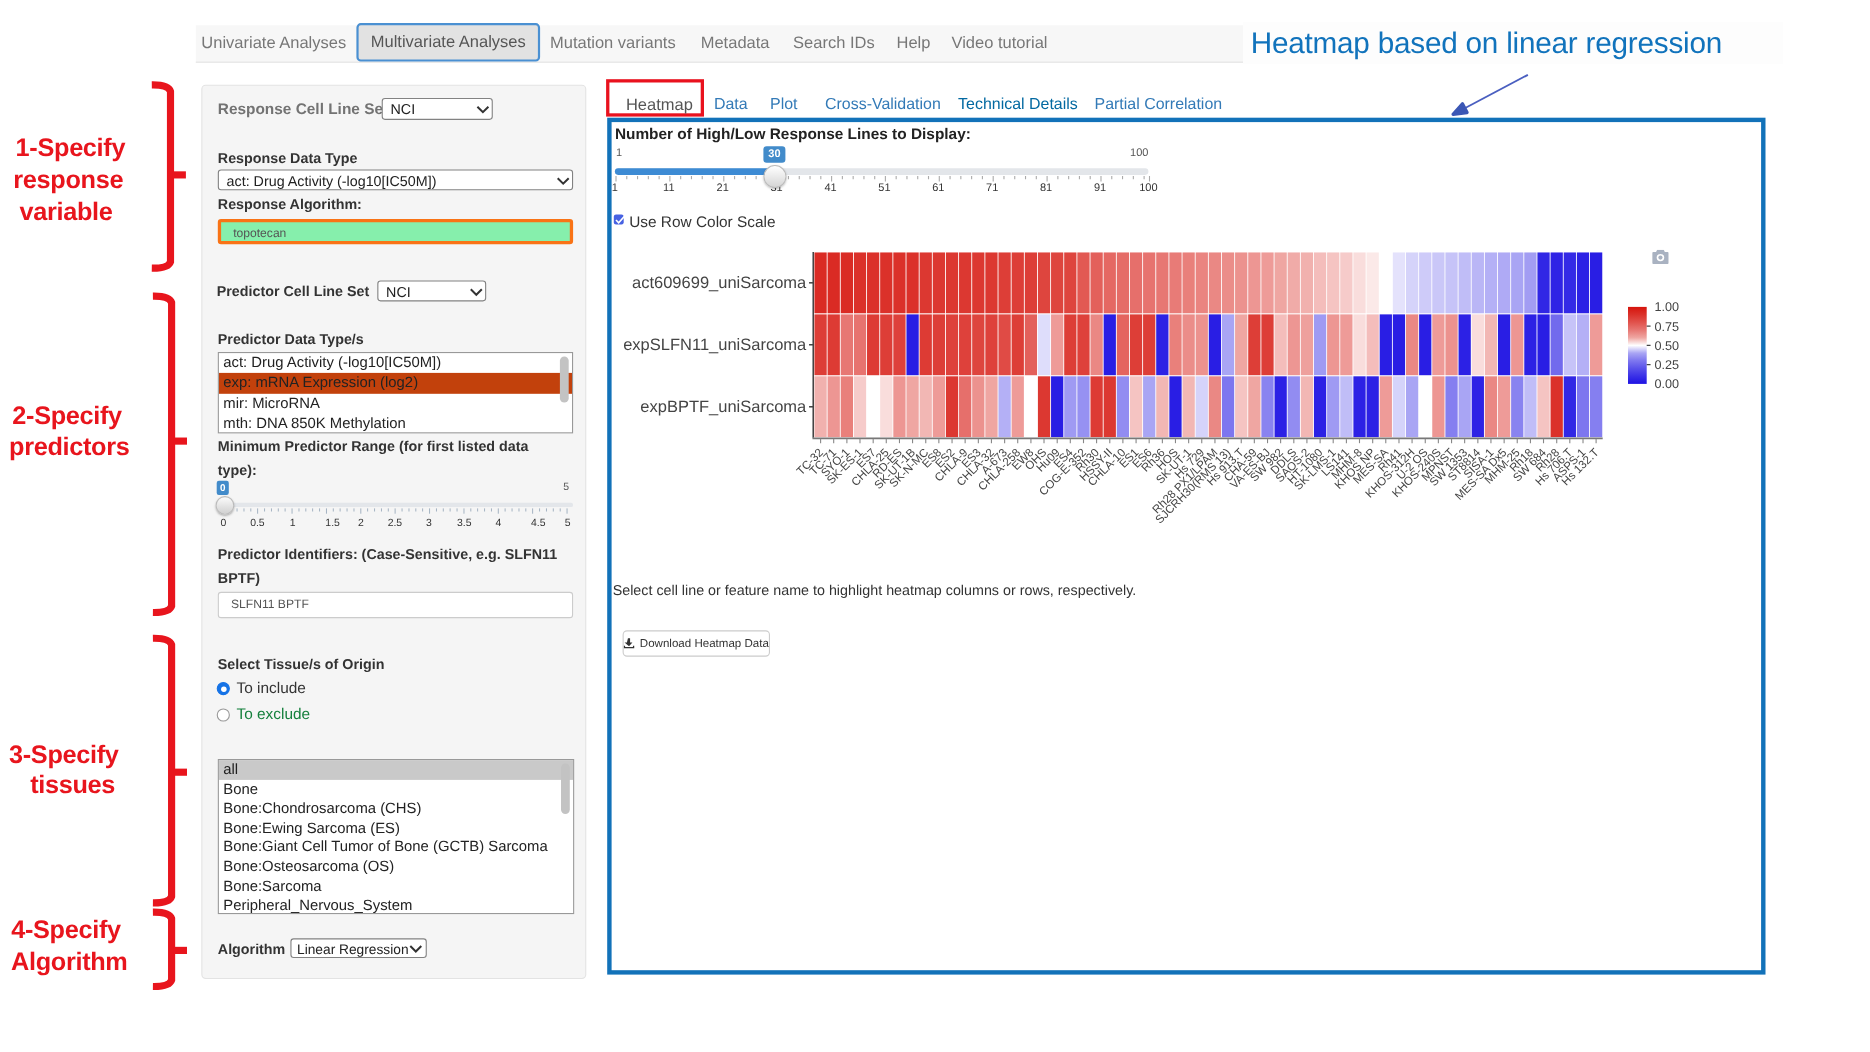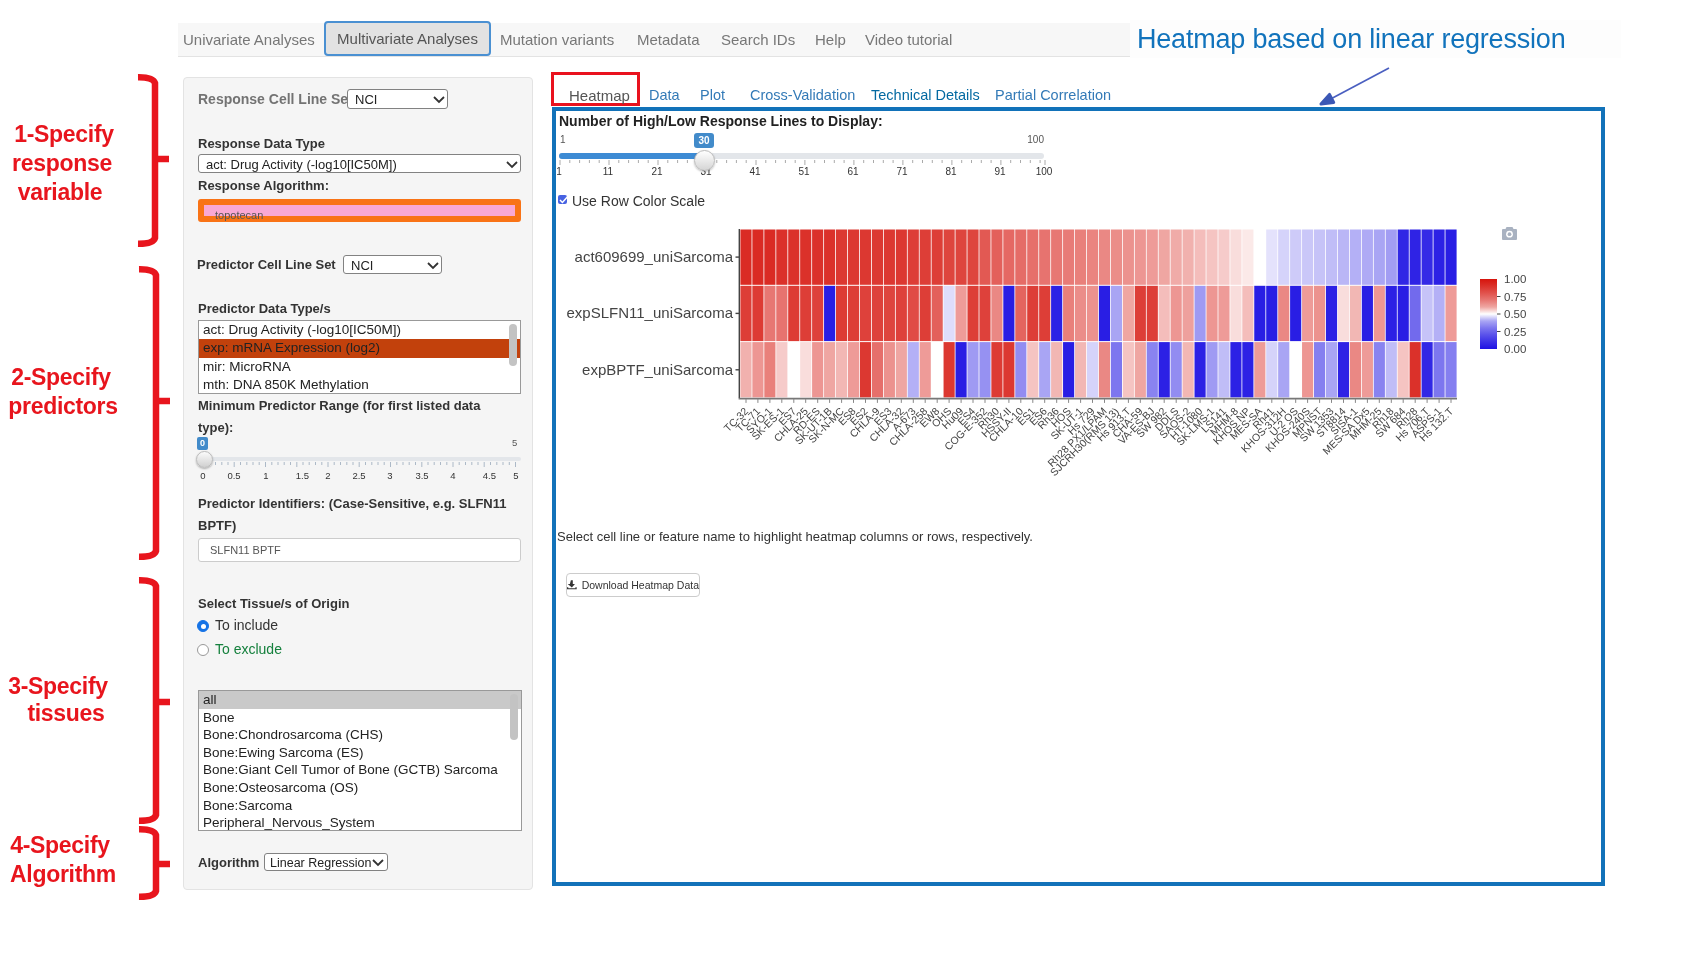--- a/index.html
+++ b/index.html
@@ -23,21 +23,21 @@
 <div style="position:absolute;left:347px;top:89px;width:101px;height:20px;background:#fff;border:1.5px solid #828282;border-radius:3px;font-size:13px;color:#222;line-height:20px;padding-left:7px;box-sizing:border-box;white-space:nowrap;overflow:hidden">NCI</div>
 <svg style="position:absolute;left:432px;top:95.0px" width="14" height="10">
     <path d="M2 2 L7 7 L12 2" fill="none" stroke="#333" stroke-width="1.8"></path>
   </svg>
 <div style="position:absolute;left:198px;top:136px;font-size:13px;font-weight:bold;color:#333">Response Data Type</div>
 <div style="position:absolute;left:198px;top:154px;width:323px;height:19px;background:#fff;border:1.5px solid #828282;border-radius:3px;font-size:13px;color:#222;line-height:19px;padding-left:7px;box-sizing:border-box;white-space:nowrap;overflow:hidden">act: Drug Activity (-log10[IC50M])</div>
 <svg style="position:absolute;left:505px;top:159.5px" width="14" height="10">
     <path d="M2 2 L7 7 L12 2" fill="none" stroke="#333" stroke-width="1.8"></path>
   </svg>
 <div style="position:absolute;left:198px;top:178px;font-size:13px;font-weight:bold;color:#333">Response Algorithm:</div>
-<div style="position:absolute;left:198px;top:199px;width:323px;height:23px;background:#f9a8d4;border:6px solid #f97316;border-radius:3px;box-sizing:border-box;font-size:11px;color:#555;line-height:21px;padding-left:11px">topotecan</div>
+<div style="position:absolute;left:198px;top:199px;width:323px;height:23px;background:#86efac;border:3px solid #f97316;border-radius:3px;box-sizing:border-box;font-size:11px;color:#555;line-height:21px;padding-left:11px">topotecan</div>
 <div style="position:absolute;left:197px;top:257px;font-size:13px;font-weight:bold;color:#333">Predictor Cell Line Set</div>
 <div style="position:absolute;left:343px;top:255px;width:99px;height:19px;background:#fff;border:1.5px solid #828282;border-radius:3px;font-size:13px;color:#222;line-height:19px;padding-left:7px;box-sizing:border-box;white-space:nowrap;overflow:hidden">NCI</div>
 <svg style="position:absolute;left:426px;top:260.5px" width="14" height="10">
     <path d="M2 2 L7 7 L12 2" fill="none" stroke="#333" stroke-width="1.8"></path>
   </svg>
 <div style="position:absolute;left:198px;top:301px;font-size:13px;font-weight:bold;color:#333">Predictor Data Type/s</div>
 <div style="position:absolute;left:198px;top:320px;width:323px;height:74px;background:#fff;border:1px solid #999;box-sizing:border-box;overflow:hidden">
     <div style="height:18.4px;line-height:18.4px;font-size:13.5px;color:#222;padding-left:4px;white-space:nowrap">act: Drug Activity (-log10[IC50M])</div>
     <div style="height:18.4px;line-height:18.4px;font-size:13.5px;color:#222;padding-left:4px;background:#c2410c;white-space:nowrap">exp: mRNA Expression (log2)</div>
     <div style="height:18.4px;line-height:18.4px;font-size:13.5px;color:#222;padding-left:4px;white-space:nowrap">mir: MicroRNA</div>

